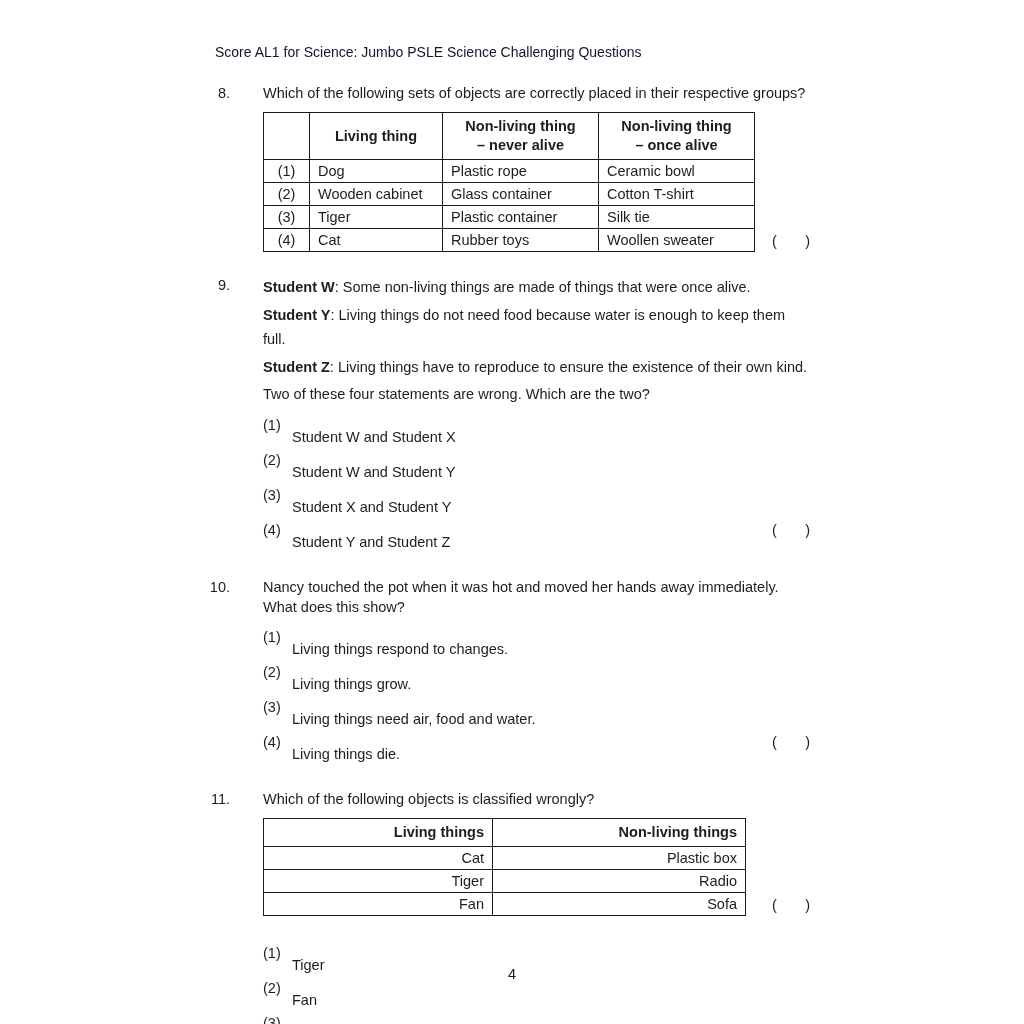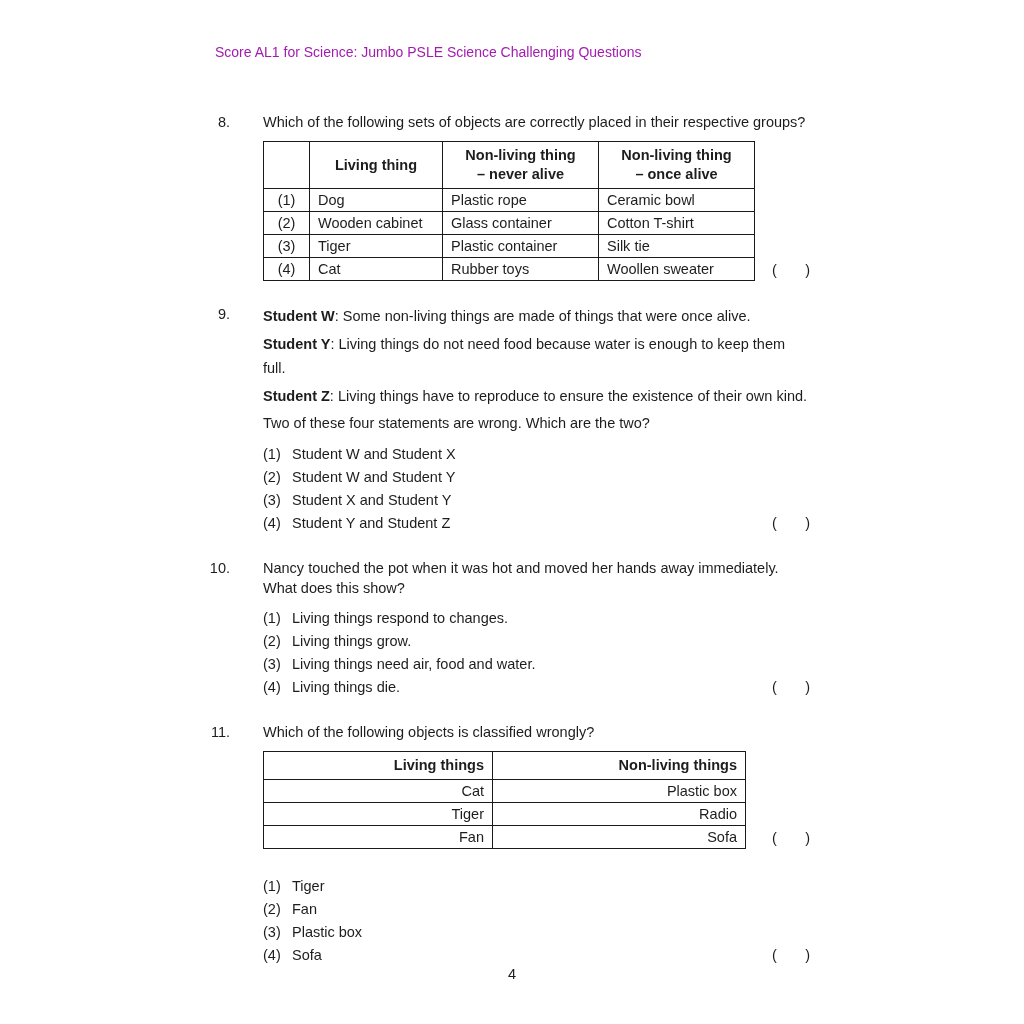--- a/index.html
+++ b/index.html
@@ -3,21 +3,21 @@
 <meta charset="utf-8">
 <style>
   * { box-sizing: border-box; }
   html, body { margin: 0; padding: 0; background: #e8e8e8; }
   .page {
     width: 1024px; height: 1024px; background: #ffffff; position: relative;
     font-family: "Liberation Sans", sans-serif; font-size: 14.5px; color: #1d1d1d;
     overflow: hidden; margin: 0 auto;
   }
   .content { position: absolute; left: 208px; top: 44px; width: 602px; }
-  .doc-header { padding-left: 7px; font-size: 14px; color: #a21caf; margin-bottom: 52px; }
+  .doc-header { padding-left: 7px; font-size: 14px; color: #0f172a; margin-bottom: 23px; }
 
   .question { display: flex; margin-bottom: 23px; }
   .qnum { flex: 0 0 22px; text-align: right; line-height: 20px; }
   .qbody { flex: 1; margin-left: 9px; min-width: 0; padding-left: 24px; }
   .qtext { margin: 0 0 9px 0; line-height: 20px; }
 
   table { border-collapse: collapse; }
   th, td { border: 1.5px solid #1a1a1a; padding: 1px 8px; line-height: 19px; }
   th { font-weight: bold; text-align: center; white-space: pre-line; padding-top: 4px; padding-bottom: 4px; }
   .t1 td { height: 23px; }
@@ -28,21 +28,21 @@
   .t2 th, .t2 td { text-align: right; height: 23px; }
   .t2 .ca { width: 229px; }
   .t2 .cb { width: 253px; }
 
   .table-wrap { position: relative; }
   .table-wrap > .brk { position: absolute; right: 0; bottom: 3px; }
 
   .opts { margin-top: 2px; }
   .opt { display: flex; line-height: 23px; }
   .optnum { flex: 0 0 24px; }
-  .opttext { margin-left: 5px; }
+  .opttext { margin-left: 5px; margin-top: 12px; }
   .brk { display: inline-flex; justify-content: space-between; width: 38px; flex: 0 0 38px; }
   .opt .brk { margin-left: auto; }
 
   .statement { margin: 0 0 4px 0; line-height: 24px; }
   .statement b { font-weight: bold; margin-top: 29px; }
   .followup { margin: 3px 0 9px 0; line-height: 22px; }
   .q11-opts { margin-top: 26px; }
 
   .page-number { position: absolute; left: 0; right: 0; bottom: 42px; text-align: center; }
 </style>

